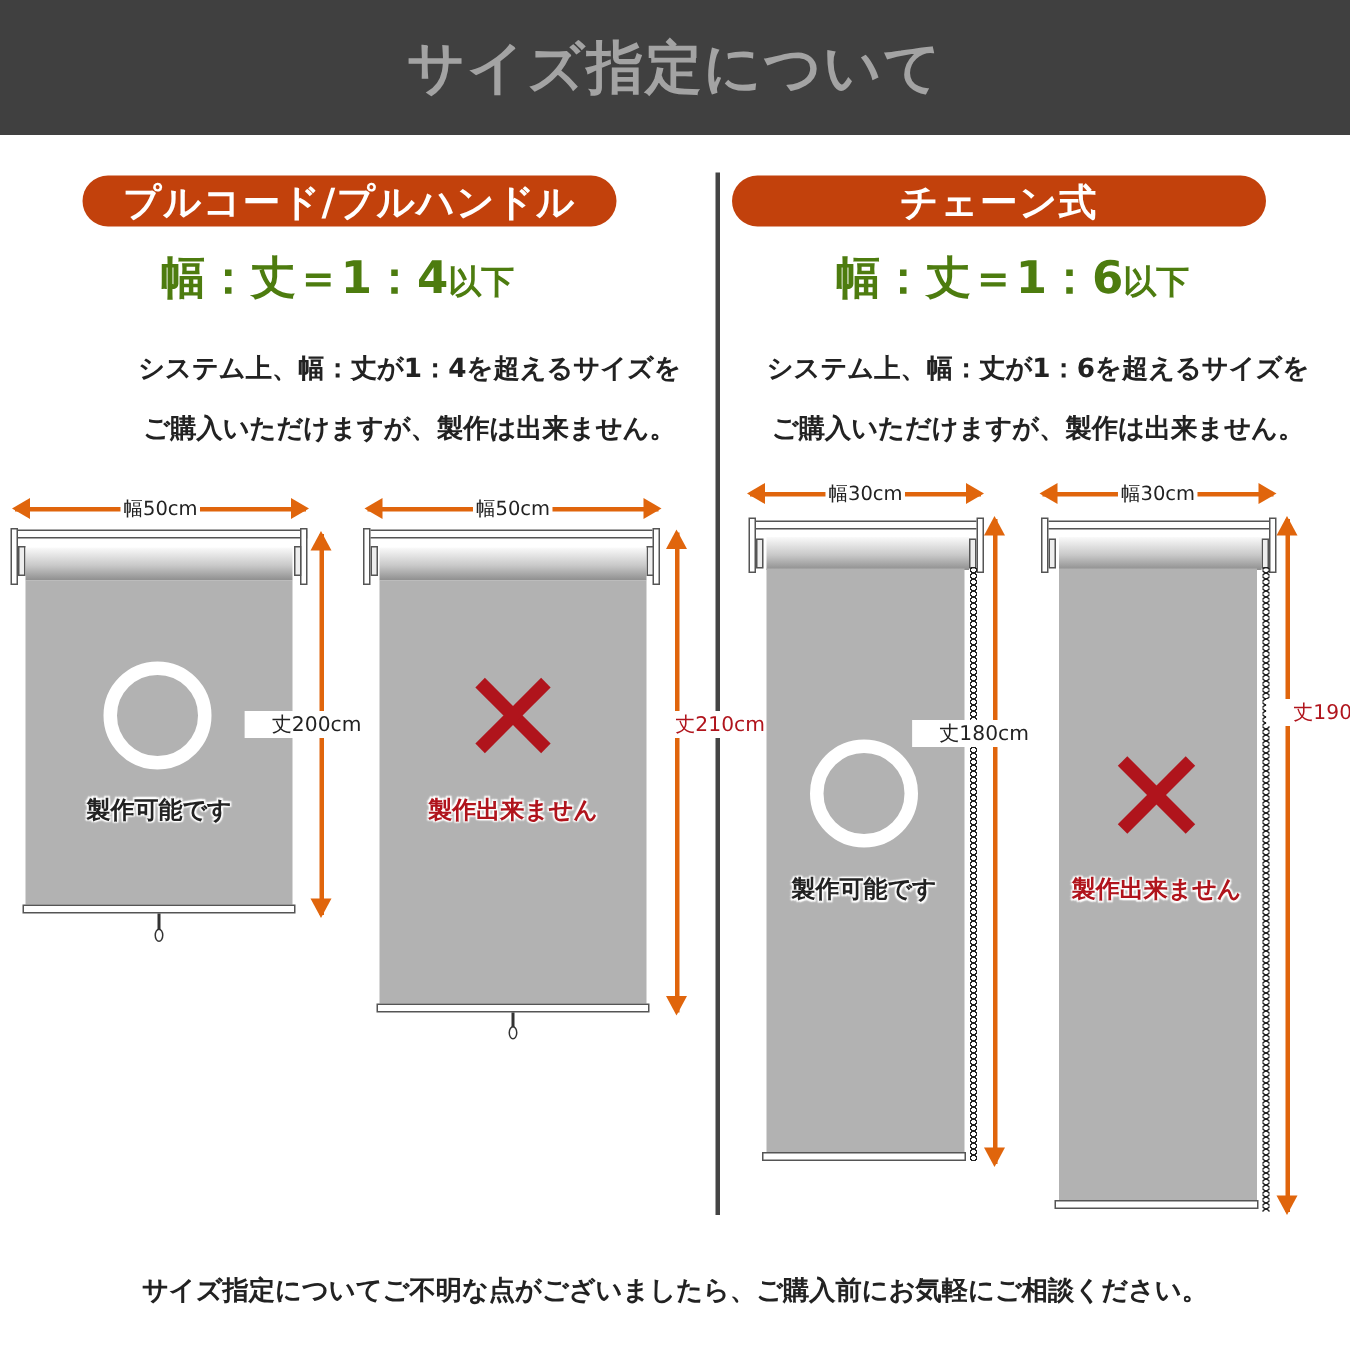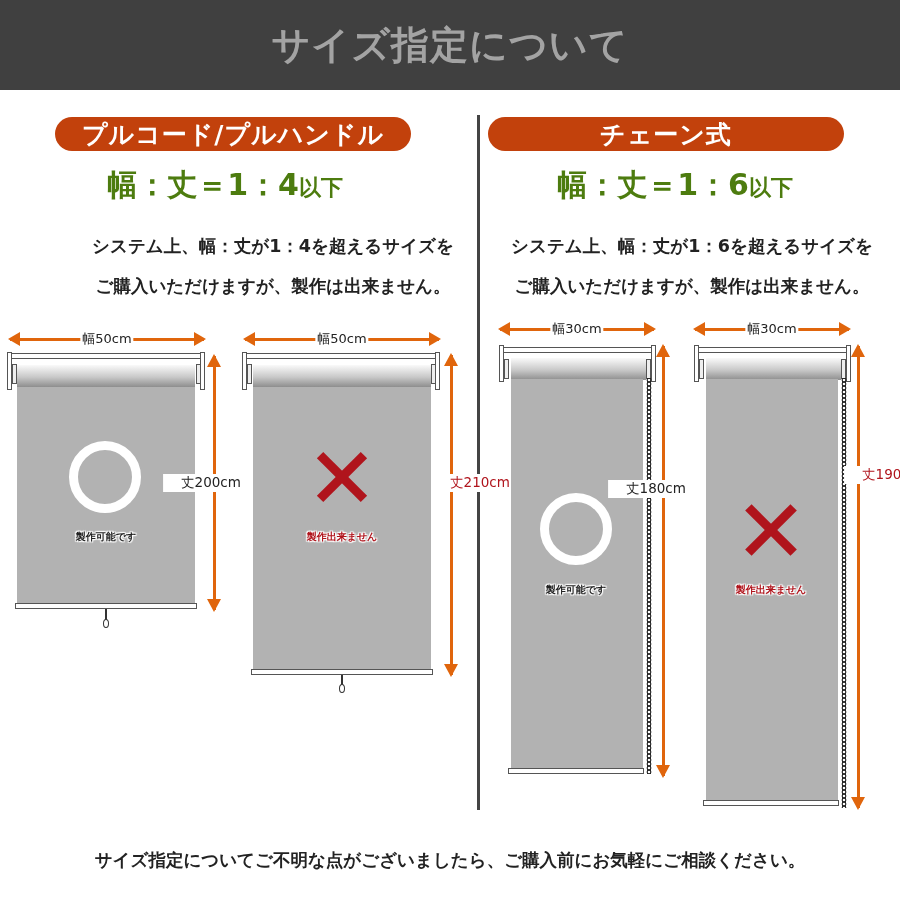--- a/index.html
+++ b/index.html
@@ -38,21 +38,21 @@
   .bottom-bar { position:absolute; height:6px; border:1.5px solid #555; background:#fff; box-sizing:border-box; }
   .cord { position:absolute; width:1.5px; background:#333; }
   .ring { position:absolute; width:6px; height:9px; border:1.5px solid #333; border-radius:50%; box-sizing:border-box; background:#fff; }
   .chain { position:absolute; width:6px; box-sizing:border-box;
            background: radial-gradient(circle, transparent 1.4px, #222 1.6px, #222 2.4px, transparent 2.6px) 0 0 / 6px 4px repeat-y; }
   .ok-circle { position:absolute; border:9px solid #fff; border-radius:50%; box-sizing:border-box; }
   .ng-x { position:absolute; }
   .ng-x::before, .ng-x::after { content:""; position:absolute; left:50%; top:50%; width:100%; height:9px; background:#b0141c; }
   .ng-x::before { transform:translate(-50%,-50%) rotate(45deg); }
   .ng-x::after { transform:translate(-50%,-50%) rotate(-45deg); }
-  .verdict { position:absolute; font-size:10px; font-weight:bold; white-space:nowrap; transform:translateX(-50%);
+  .verdict { position:absolute; font-size:16px; font-weight:bold; white-space:nowrap; transform:translateX(-50%);
              text-shadow: 0 0 2px #fff, 0 0 2px #fff, 1px 1px 1px #fff, -1px -1px 1px #fff, 1px -1px 1px #fff, -1px 1px 1px #fff; }
   .verdict.ok { color:#222; }
   .verdict.ng { color:#b0141c; }
 </style>
 </head>
 <body>
 
 <div class="header">
   <span class="header-title">サイズ指定について</span>
 </div>

